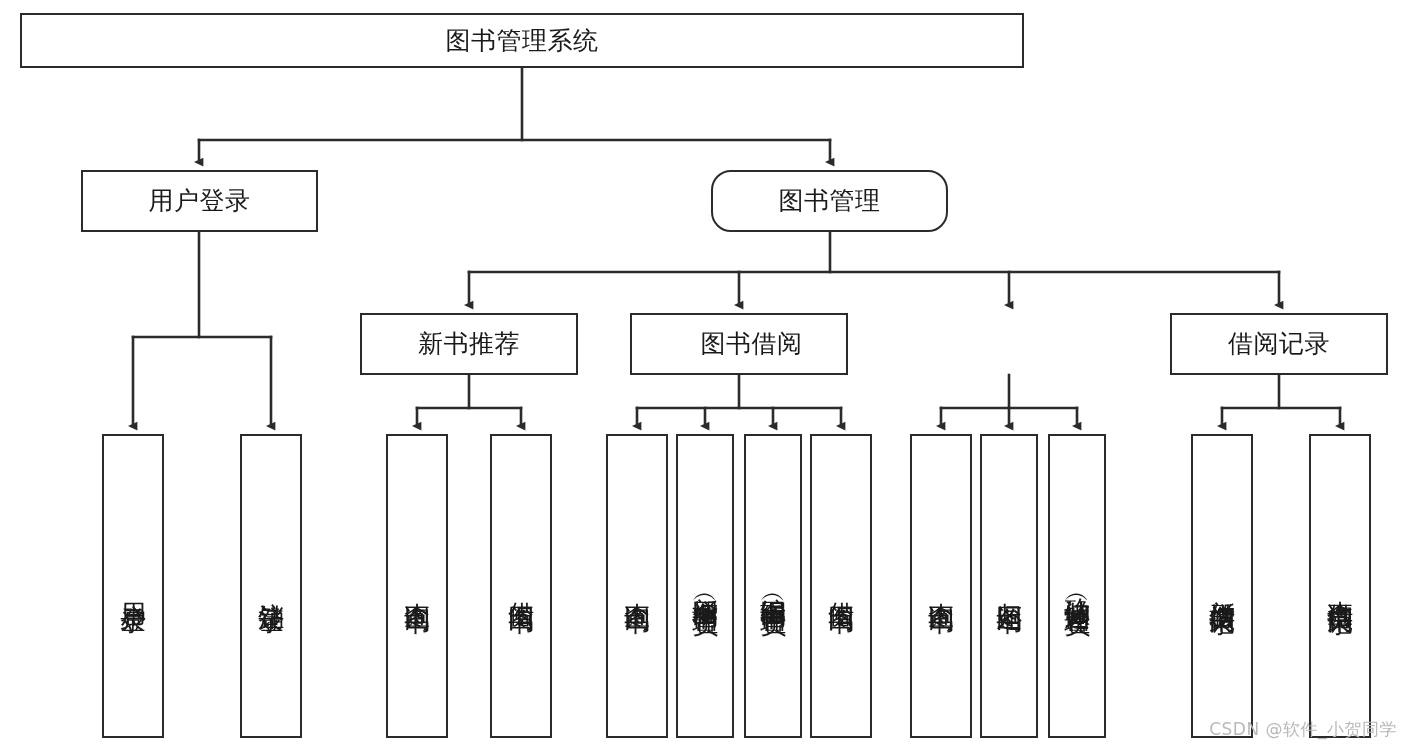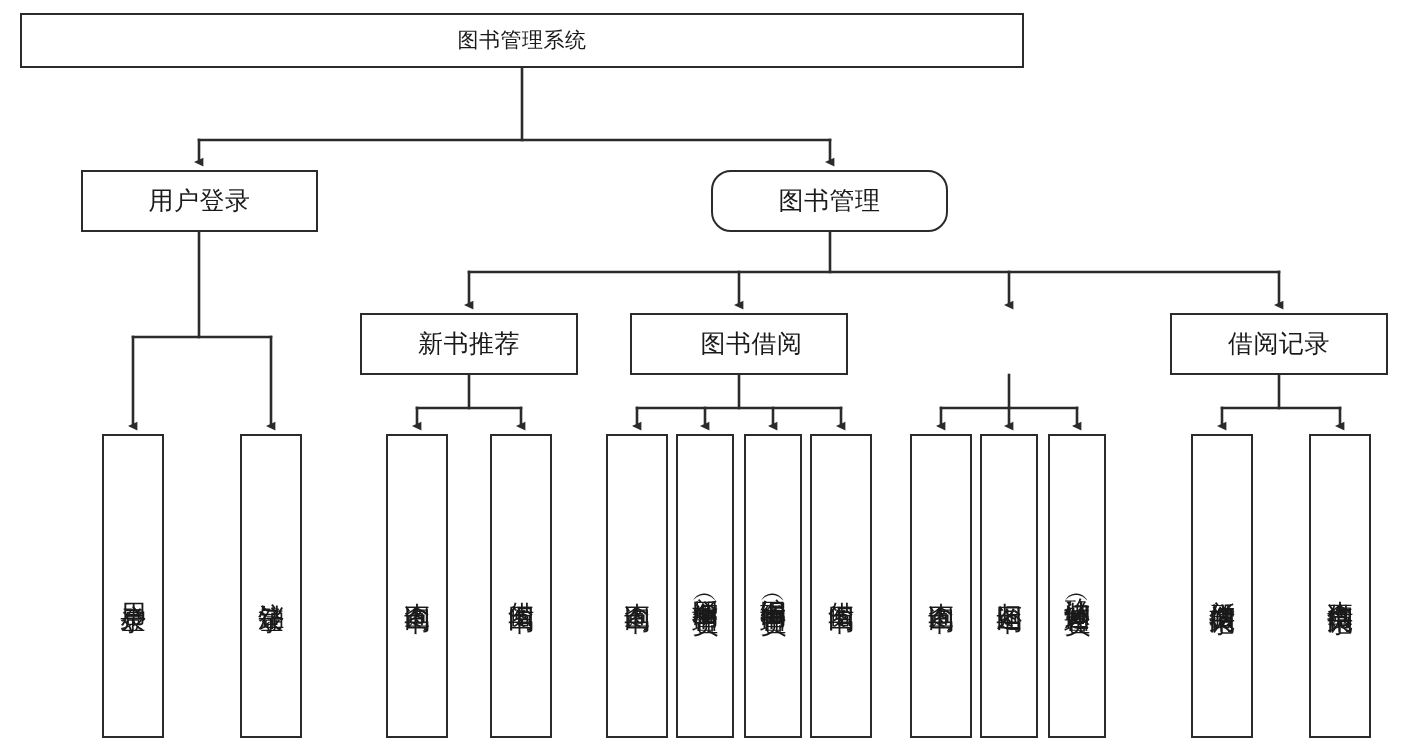--- a/index.html
+++ b/index.html
@@ -41,21 +41,21 @@
     text-align: center;
     line-height: 1.18;
     letter-spacing: 0.5px;
   }
   
   .node.horiz .label {
     font-size: 25px;
     white-space: nowrap;
   }
   .node.root .label {
-    font-size: 21px;
+    font-size: 25px;
   }
   
   .node.vert {
     align-items: center;
     justify-content: center;
   }
   .node.vert .label {
     writing-mode: vertical-rl;
     text-orientation: upright;
     font-size: 26px;
@@ -187,13 +187,14 @@
     <span class="label">确认归还（管理员）</span>
   </div>
 
   <div class="node vert" style="left:1191px; top:434px; width:62px; height:304px;">
     <span class="label">新增借阅记录</span>
   </div>
   <div class="node vert" style="left:1309px; top:434px; width:62px; height:304px;">
     <span class="label">查询借阅记录</span>
   </div>
 
+  <div class="watermark">CSDN @软件_小贺同学</div>
 </div>
 
 </body></html>

